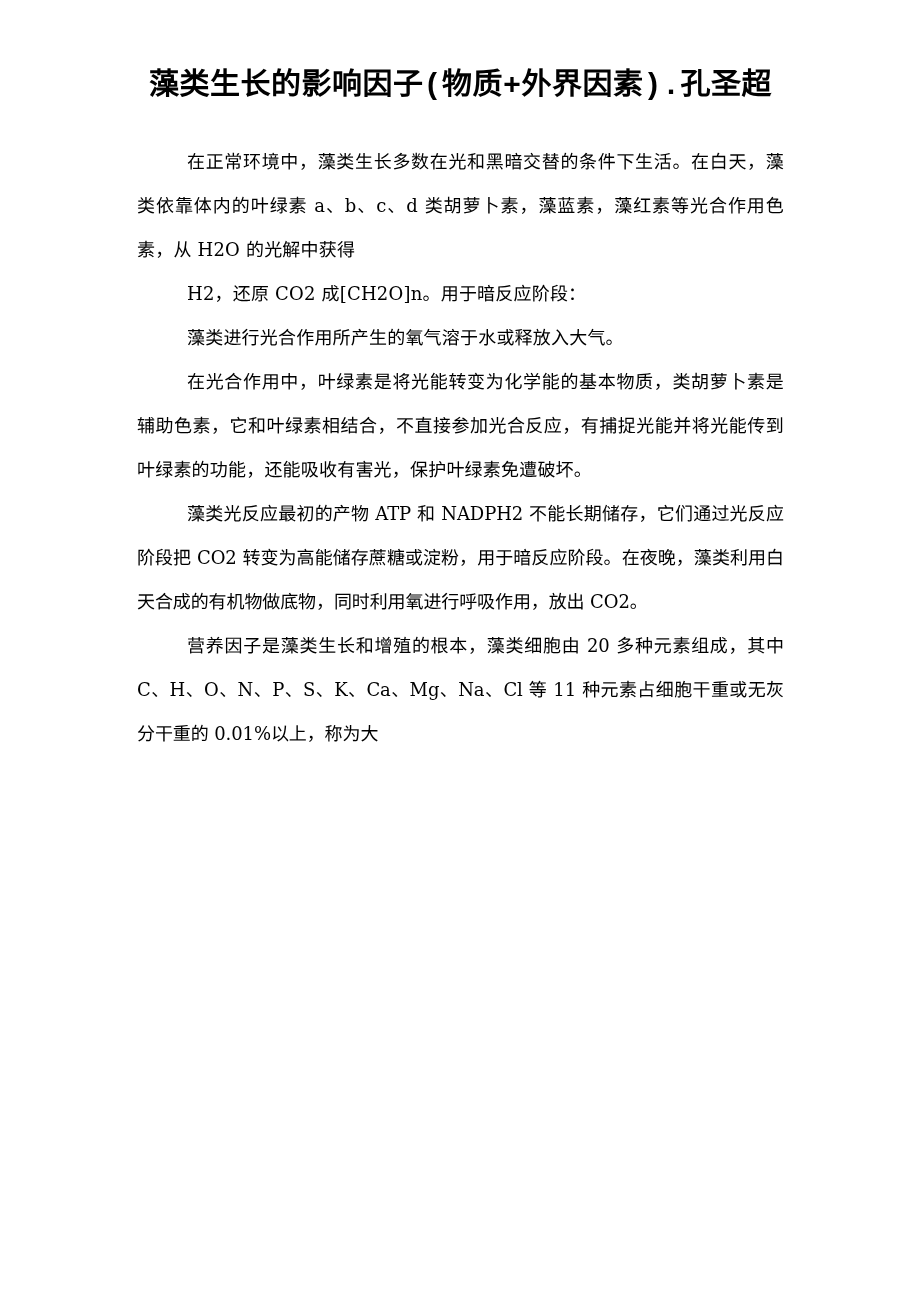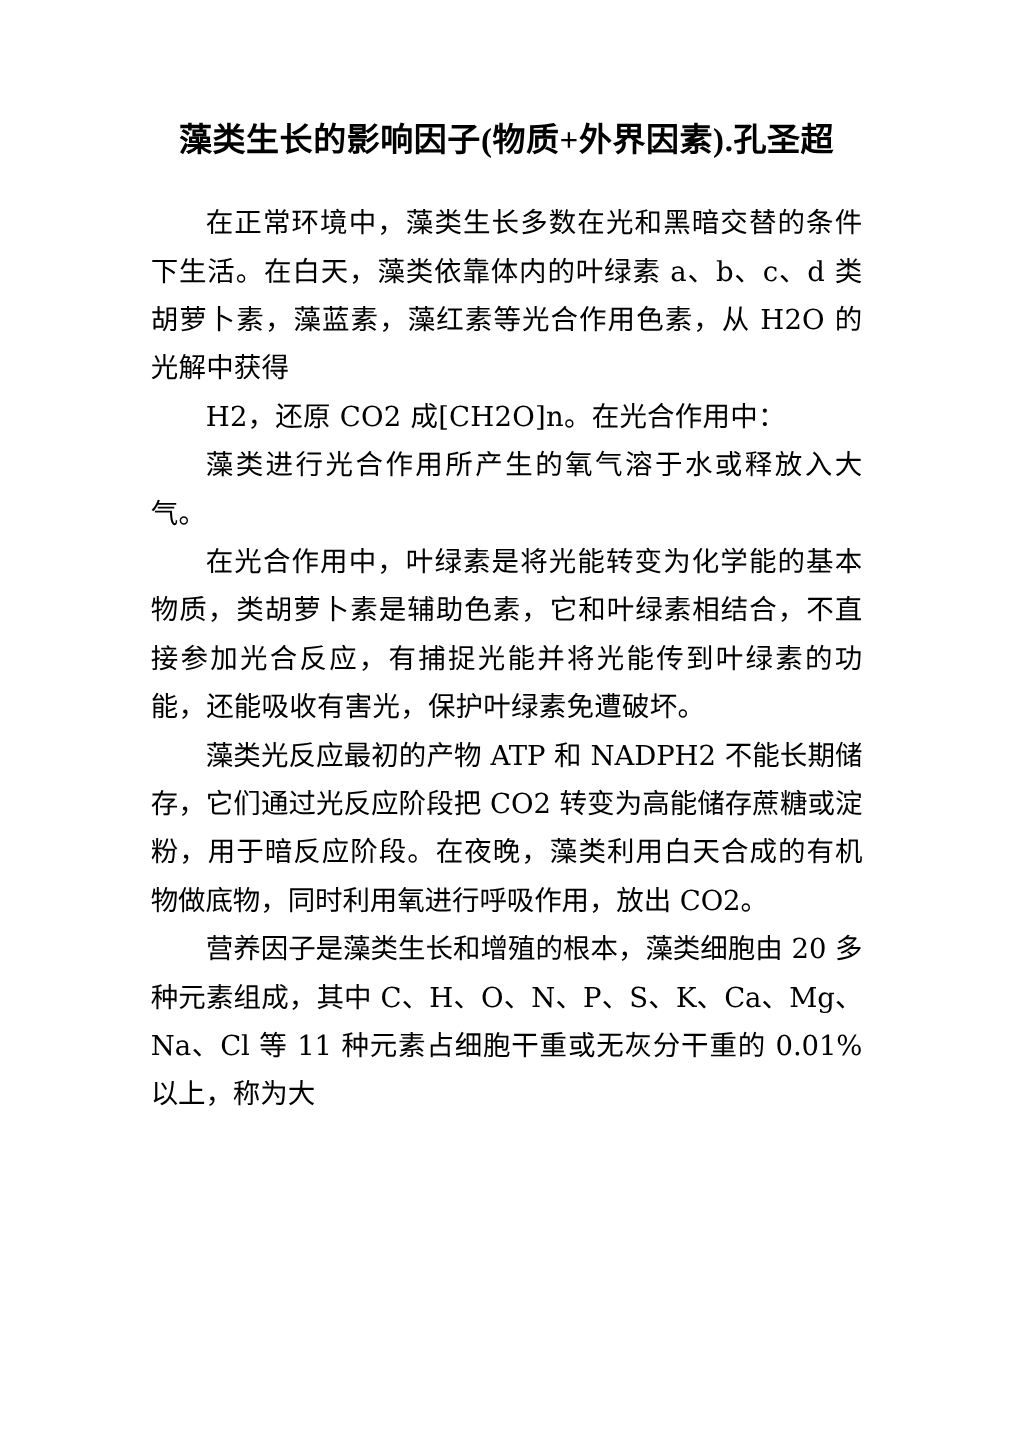--- a/index.html
+++ b/index.html
@@ -27,28 +27,28 @@
     top: 0;
     width: 647px;
   }
   .doc-title {
     font-size: 30px;
     font-weight: bold;
     line-height: 53px;
     text-align: center;
     letter-spacing: 0.5px;
     margin: 0;
-    padding-top: 101px;
-    font-family: Liberation Serif, serif;
+    padding-top: 60px;
+    font-family: Liberation Mono, monospace;
   }
   .body-block {
     margin-top: 27px;
   }
   p.para {
-    font-size: 25px;
+    font-size: 18px;
     line-height: 44px;
     margin: 0;
     padding: 0;
     text-align: justify;
     text-justify: inter-ideograph;
     text-align-last: left;
     letter-spacing: 0.2px;
     word-break: break-all;
   }
   p.indent {
@@ -70,21 +70,21 @@
 
 <div class="page">
   <div class="content">
 
     <h1 class="doc-title">藻类生长的影响因子(物质+外界因素).孔圣超</h1>
 
     <div class="body-block">
 
       <p class="para indent">在正常环境中，藻类生长多数在光和黑暗交替的条件下生活。在白天，藻类依靠体内的叶绿素 a、b、c、d 类胡萝卜素，藻蓝素，藻红素等光合作用色素，从 H2O 的光解中获得</p>
 
-      <p class="para indent">H2，还原 CO2 成[CH2O]n。在光合作用中：</p>
+      <p class="para indent">H2，还原 CO2 成[CH2O]n。用于暗反应阶段：</p>
 
 
       <p class="para indent">藻类进行光合作用所产生的氧气溶于水或释放入大气。</p>
 
       <p class="para indent">在光合作用中，叶绿素是将光能转变为化学能的基本物质，类胡萝卜素是辅助色素，它和叶绿素相结合，不直接参加光合反应，有捕捉光能并将光能传到叶绿素的功能，还能吸收有害光，保护叶绿素免遭破坏。</p>
 
       <p class="para indent tight">藻类光反应最初的产物 ATP 和 NADPH2 不能长期储存，它们通过光反应阶段把 CO2 转变为高能储存蔗糖或淀粉，用于暗反应阶段。在夜晚，藻类利用白天合成的有机物做底物，同时利用氧进行呼吸作用，放出 CO2。</p>
 
 
       <p class="para indent tight">营养因子是藻类生长和增殖的根本，藻类细胞由 20 多种元素组成，其中 C、H、O、N、P、S、K、Ca、Mg、Na、Cl 等 11 种元素占细胞干重或无灰分干重的 0.01%以上，称为大</p>

